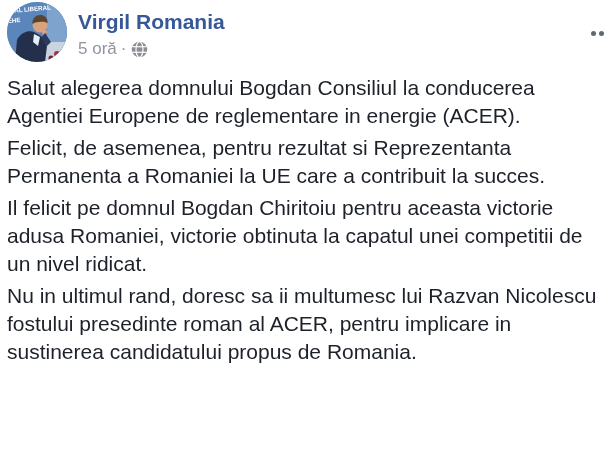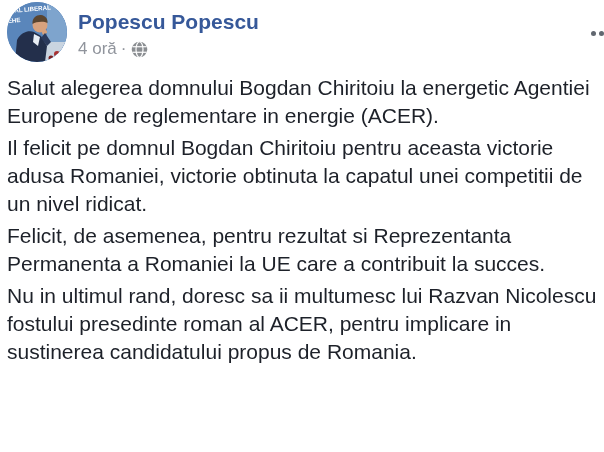--- a/index.html
+++ b/index.html
@@ -79,23 +79,23 @@
           <path d="M27,32 L33,35 L31,44 L26,40 Z" fill="#e8eef5"></path>
           <circle cx="33" cy="23" r="7.5" fill="#d7a27e"></circle>
           <path d="M25.5,22 C25,15.5 30,12.5 34,13 C38.5,13.5 41,17 40.5,21 C37,19 29,19.5 25.5,22 Z" fill="#5a4530"></path>
           <path d="M36,27 C38.5,26.5 40.5,28.5 40,31 L36,33 C34.5,31 34.5,28 36,27 Z" fill="#d7a27e"></path>
           <path d="M38,31 L44,40 L40,44 L34,36 Z" fill="#2b3a5c"></path>
         </g>
       </svg>
     </div>
 
     <div class="header-text">
-      <a class="author-name">Popescu Popescu</a>
+      <a class="author-name">Virgil Romania</a>
       <div class="meta-row">
-        <span class="timestamp">4 oră</span>
+        <span class="timestamp">5 oră</span>
         <span class="dot-sep">·</span>
         <span class="globe-wrap">
           <svg viewBox="0 0 16 16">
             <circle cx="8" cy="8" r="7.3" fill="#8a8d91"></circle>
             <g stroke="#ffffff" stroke-width="1.1" fill="none">
               <ellipse cx="8" cy="8" rx="3.3" ry="7.3"></ellipse>
               <path d="M1.2,5.4 L14.8,5.4"></path>
               <path d="M1.2,10.6 L14.8,10.6"></path>
             </g>
           </svg>
@@ -104,19 +104,19 @@
     </div>
 
     <div class="ellipsis-menu">
       <i></i>
         <i></i>
     </div>
 
   </div>
 
   <div class="post-body">
-    <p>Salut alegerea domnului Bogdan Chiritoiu la energetic Agentiei Europene de reglementare in energie (ACER).</p>
+    <p>Salut alegerea domnului Bogdan Consiliul la conducerea Agentiei Europene de reglementare in energie (ACER).</p>
+    <p>Felicit, de asemenea, pentru rezultat si Reprezentanta Permanenta a Romaniei la UE care a contribuit la succes.</p>
     <p>Il felicit pe domnul Bogdan Chiritoiu pentru aceasta victorie adusa Romaniei, victorie obtinuta la capatul unei competitii de un nivel ridicat.</p>
-    <p>Felicit, de asemenea, pentru rezultat si Reprezentanta Permanenta a Romaniei la UE care a contribuit la succes.</p>
     <p>Nu in ultimul rand, doresc sa ii multumesc lui Razvan Nicolescu fostului presedinte roman al ACER, pentru implicare in sustinerea candidatului propus de Romania.</p>
   </div>
 
 </div>
 
 </body></html>

